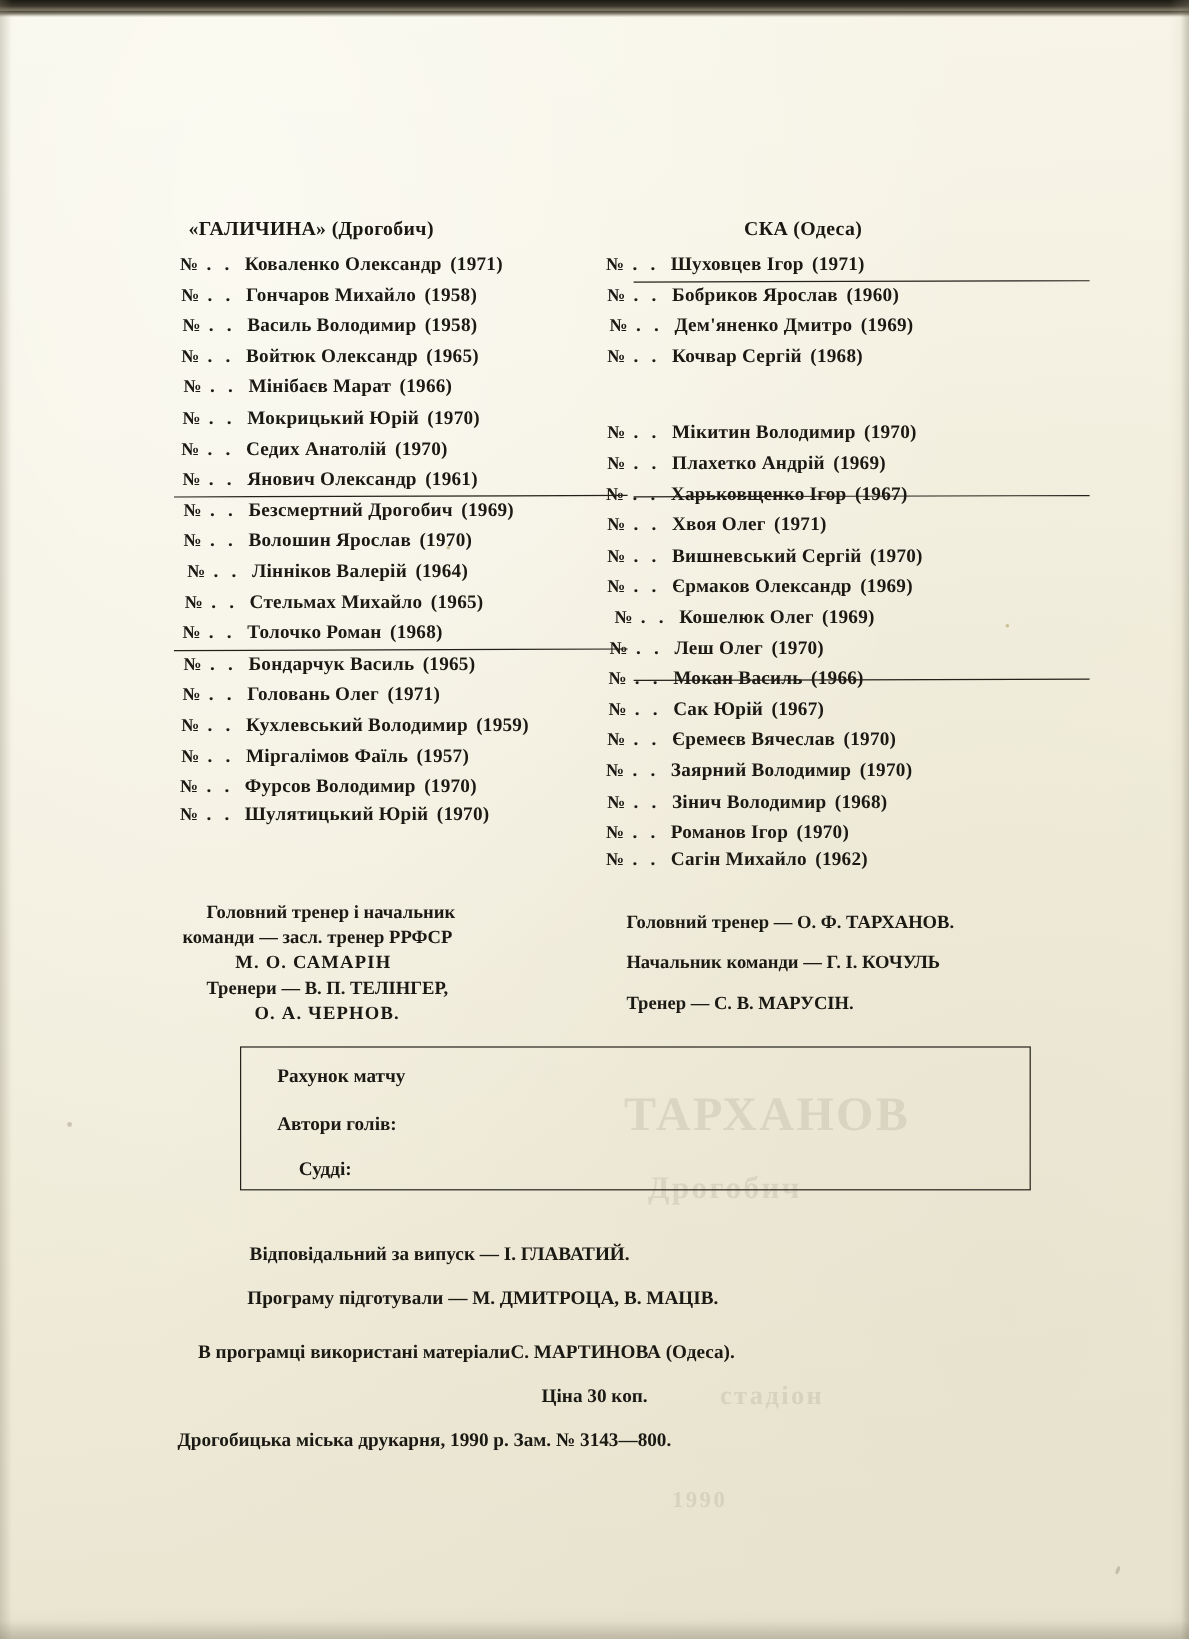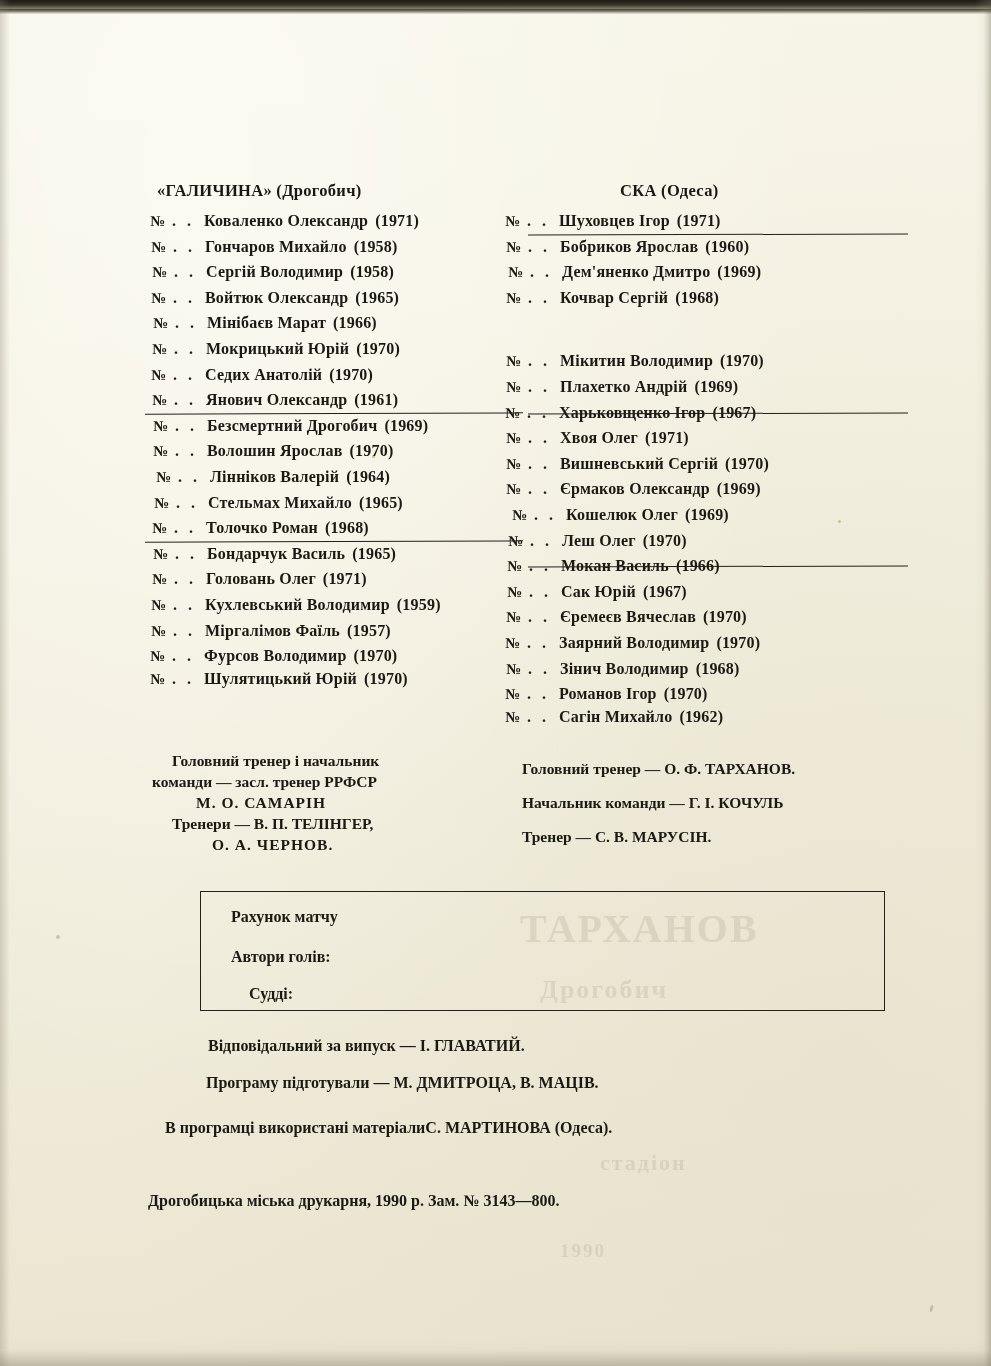--- a/index.html
+++ b/index.html
@@ -166,24 +166,23 @@
     width: 420px;
     font-size: 15.5px;
     font-weight: bold;
     color: #1b1913;
   }
   .staff-right div { margin-bottom: 16px; }
 
   
   .result-box {
     position: absolute;
-    left: 200px; top: 891px;
+    left: 200px; top: 872px;
     width: 657px; height: 118px;
     border: 1.7px solid #24211b;
-    padding-left: 26px;
   }
   .result-box .line {
     position: absolute;
     font-size: 16px;
     font-weight: bold;
     color: #1b1913;
   }
   .rb1 { left: 30px; top: 16px; }
   .rb2 { left: 30px; top: 56px; }
   .rb3 { left: 48px; top: 93px; }
@@ -230,21 +229,21 @@
 
   <div class="content">
 
 
     <div class="team-head team-head-left">«ГАЛИЧИНА»  (Дрогобич)</div>
     <div class="team-head team-head-right">СКА  (Одеса)</div>
 
     <div class="col col-left" id="roster-left">
         <div class="row" style="padding-left: 0px;"><span class="no">№</span><span class="dots">..</span><span class="nm">Коваленко Олександр</span><span class="yr">(1971)</span></div>
         <div class="row" style="padding-left: 1px;"><span class="no">№</span><span class="dots">..</span><span class="nm">Гончаров Михайло</span><span class="yr">(1958)</span></div>
-        <div class="row" style="padding-left: 2px;"><span class="no">№</span><span class="dots">..</span><span class="nm">Сергій Володимир</span><span class="yr">(1958)</span></div>
+        <div class="row" style="padding-left: 2px;"><span class="no">№</span><span class="dots">..</span><span class="nm">Василь Володимир</span><span class="yr">(1958)</span></div>
         <div class="row" style="padding-left: 1px;"><span class="no">№</span><span class="dots">..</span><span class="nm">Войтюк Олександр</span><span class="yr">(1965)</span></div>
         <div class="row" style="padding-left: 3px;"><span class="no">№</span><span class="dots">..</span><span class="nm">Мінібаєв Марат</span><span class="yr">(1966)</span></div>
         <div class="row" style="padding-left: 2px;"><span class="no">№</span><span class="dots">..</span><span class="nm">Мокрицький Юрій</span><span class="yr">(1970)</span></div>
         <div class="row" style="padding-left: 1px;"><span class="no">№</span><span class="dots">..</span><span class="nm">Седих Анатолій</span><span class="yr">(1970)</span></div>
         <div class="row" style="padding-left: 2px;"><span class="no">№</span><span class="dots">..</span><span class="nm">Янович Олександр</span><span class="yr">(1961)</span></div>
         <div class="row" style="padding-left: 3px;"><span class="no">№</span><span class="dots">..</span><span class="nm">Безсмертний Дрогобич</span><span class="yr">(1969)</span></div>
         <div class="row" style="padding-left: 3px;"><span class="no">№</span><span class="dots">..</span><span class="nm">Волошин Ярослав</span><span class="yr">(1970)</span></div>
         <div class="row" style="padding-left: 6px;"><span class="no">№</span><span class="dots">..</span><span class="nm">Лінніков Валерій</span><span class="yr">(1964)</span></div>
         <div class="row" style="padding-left: 4px;"><span class="no">№</span><span class="dots">..</span><span class="nm">Стельмах Михайло</span><span class="yr">(1965)</span></div>
         <div class="row" style="padding-left: 2px;"><span class="no">№</span><span class="dots">..</span><span class="nm">Толочко Роман</span><span class="yr">(1968)</span></div>
@@ -293,20 +292,21 @@
 
     <div class="result-box">
       <div class="line rb1">Рахунок матчу</div>
       <div class="line rb2">Автори голів:</div>
       <div class="line rb3">Судді:</div>
     </div>
 
     <div class="footer f1">Відповідальний за випуск — І. ГЛАВАТИЙ.</div>
     <div class="footer f2">Програму  підготували  —  М. ДМИТРОЦА, В. МАЦІВ.</div>
     <div class="footer f3">В  програмці  використані     матеріалиС. МАРТИНОВА  (Одеса).</div>
+    <div class="footer f4">Ціна 30 коп.</div>
     <div class="footer f5">Дрогобицька міська друкарня, 1990 р. Зам. № 3143—800.</div>
 
   <div class="rule" style="left: 145px; top: 412.8px; width: 378px; transform: rotate(-0.2deg);"></div>
       <div class="rule" style="left: 145px; top: 540.8px; width: 378px; transform: rotate(-0.2deg);"></div>
       <div class="rule" style="left: 528px; top: 233.6px; width: 380px; transform: rotate(-0.16deg);"></div>
       <div class="rule" style="left: 528px; top: 412.8px; width: 380px; transform: rotate(-0.16deg);"></div>
       <div class="rule" style="left: 528px; top: 566.4px; width: 380px; transform: rotate(-0.16deg);"></div>
     </div>
 </div>
 

